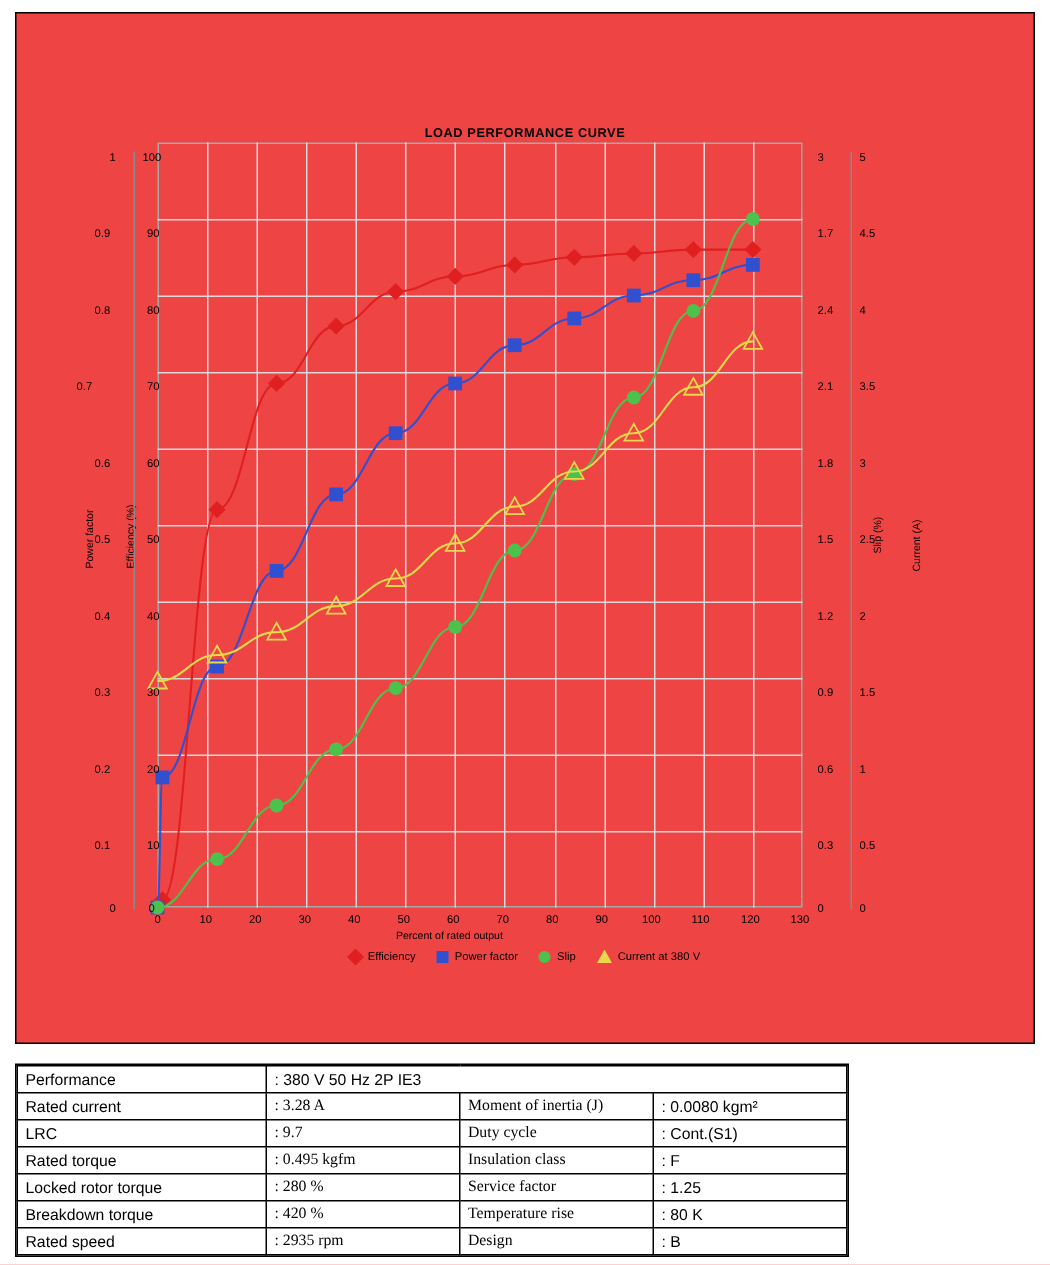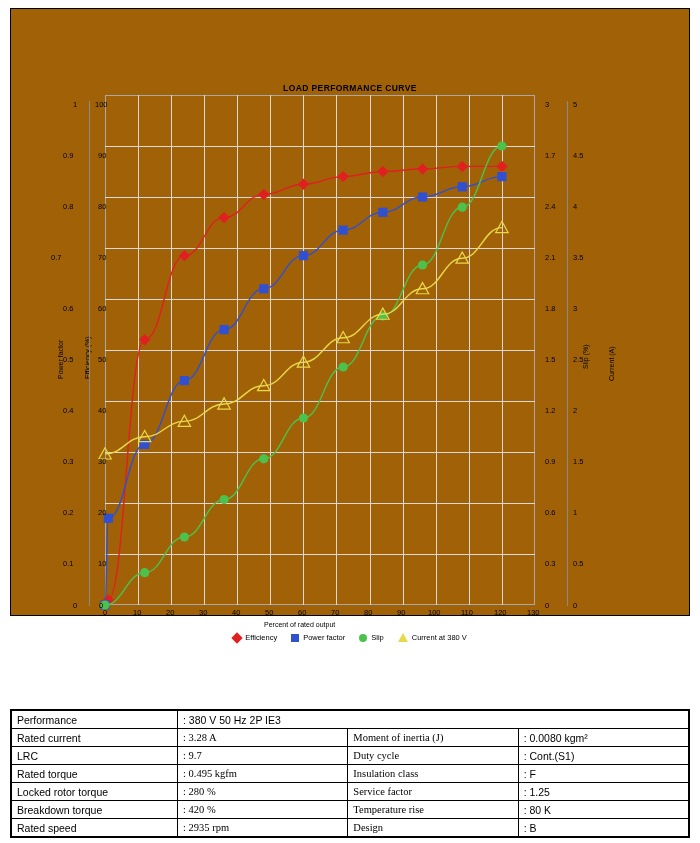--- a/index.html
+++ b/index.html
@@ -20,24 +20,24 @@
     height: 843px;
     box-sizing: border-box;
   }
 
   
   .chart-panel {
     position: absolute;
     left: 10px;
     top: 8px;
     width: 680px;
-    height: 608px;
+    height: 688px;
     border: 1px solid #000;
     box-sizing: border-box;
-    background: #a16207;
+    background: #ef4444;
   }
   .chart-title {
     position: absolute;
     left: 0;
     top: 74px;
     width: 100%;
     text-align: center;
     font-size: 8.5px;
     letter-spacing: .4px;
     font-weight: bold;
@@ -113,21 +113,21 @@
     width: 0; height: 0;
     border-left: 5px solid transparent;
     border-right: 5px solid transparent;
   }
 
   
   .table-panel {
     position: absolute;
     left: 10px;
     top: 709px;
-    width: 680px;
+    width: 556px;
     border: 1px solid #000;
     box-sizing: border-box;
     font-size: 10.5px;
   }
   table.specs {
     border-collapse: collapse;
     width: 100%;
     table-layout: fixed;
   }
   table.specs td {

